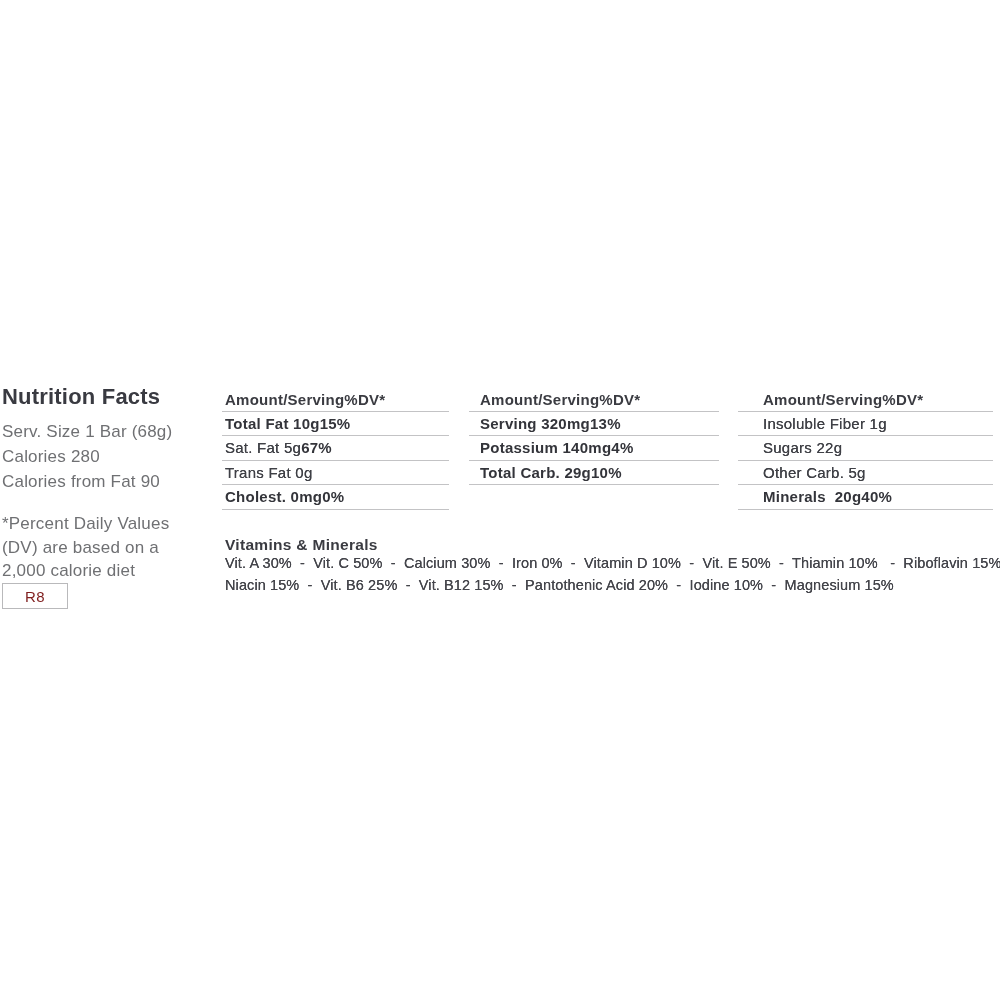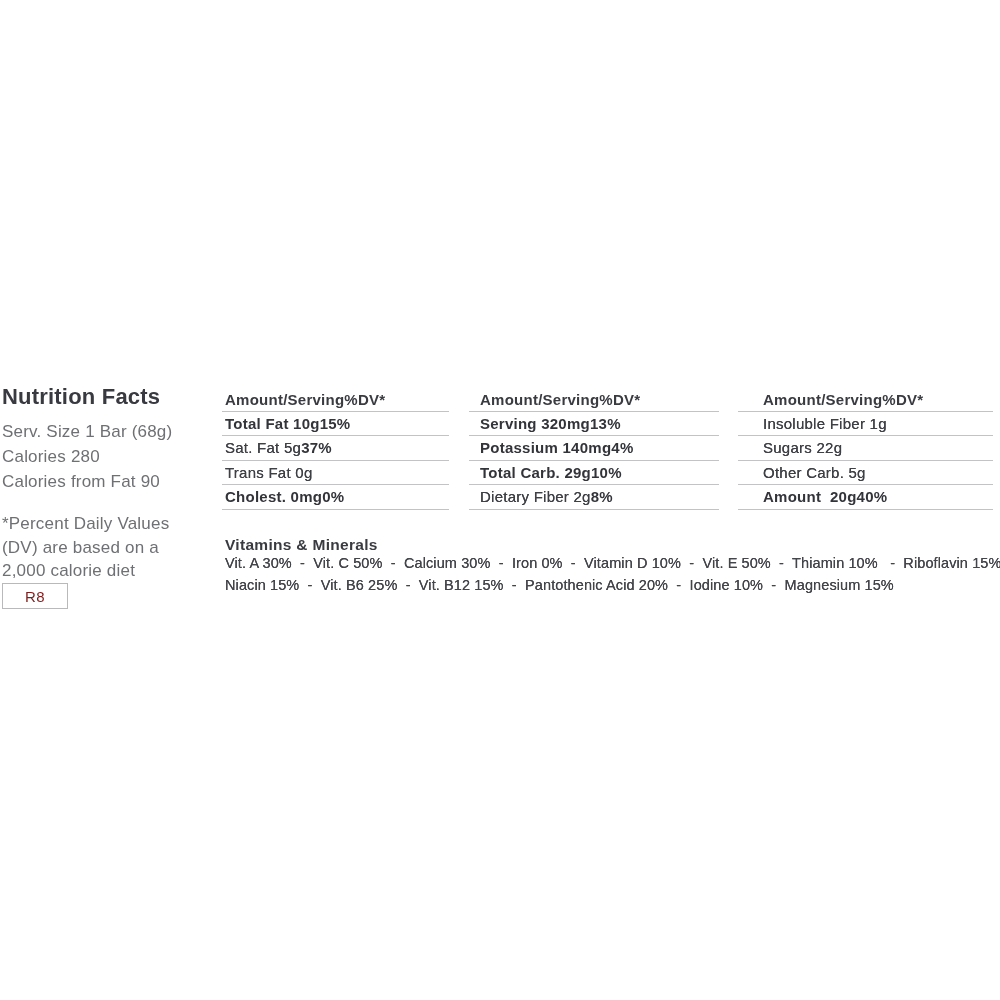--- a/index.html
+++ b/index.html
@@ -144,21 +144,21 @@
     <div class="t-row t-header">
       <span class="t-label">Amount/Serving</span>
       <span class="t-dv">%DV*</span>
     </div>
     <div class="t-row">
       <span class="t-label bold">Total Fat 10g</span>
       <span class="t-dv">15%</span>
     </div>
     <div class="t-row">
       <span class="t-label med">Sat. Fat 5g</span>
-      <span class="t-dv">37%</span>
+      <span class="t-dv">67%</span>
     </div>
     <div class="t-row">
       <span class="t-label med">Trans Fat 0g</span>
       <span class="t-dv"></span>
     </div>
     <div class="t-row">
       <span class="t-label bold">Cholest. 0mg</span>
       <span class="t-dv">0%</span>
     </div>
   </div>
@@ -173,45 +173,41 @@
       <span class="t-dv">13%</span>
     </div>
     <div class="t-row">
       <span class="t-label bold">Potassium 140mg</span>
       <span class="t-dv">4%</span>
     </div>
     <div class="t-row">
       <span class="t-label bold">Total Carb. 29g</span>
       <span class="t-dv">10%</span>
     </div>
-    <div class="t-row">
-      <span class="t-label med">Dietary Fiber 2g</span>
-      <span class="t-dv">8%</span>
-    </div>
   </div>
 
   <div class="col col-3">
     <div class="t-row t-header">
       <span class="t-label">Amount/Serving</span>
       <span class="t-dv">%DV*</span>
     </div>
     <div class="t-row">
       <span class="t-label med">Insoluble Fiber 1g</span>
       <span class="t-dv"></span>
     </div>
     <div class="t-row">
       <span class="t-label med">Sugars 22g</span>
       <span class="t-dv"></span>
     </div>
     <div class="t-row">
       <span class="t-label med">Other Carb. 5g</span>
       <span class="t-dv"></span>
     </div>
     <div class="t-row">
-      <span class="t-label bold">Amount  20g</span>
+      <span class="t-label bold">Minerals  20g</span>
       <span class="t-dv">40%</span>
     </div>
   </div>
 
   <div class="vitamins-heading">Vitamins &amp; Minerals</div>
   <div class="vitamins-line vitamins-line-1">Vit. A 30%  -  Vit. C 50%  -  Calcium 30%  -  Iron 0%  -  Vitamin D 10%  -  Vit. E 50%  -  Thiamin 10%   -  Riboflavin 15%</div>
   <div class="vitamins-line vitamins-line-2">Niacin 15%  -  Vit. B6 25%  -  Vit. B12 15%  -  Pantothenic Acid 20%  -  Iodine 10%  -  Magnesium 15%</div>
 
 </div>
 

